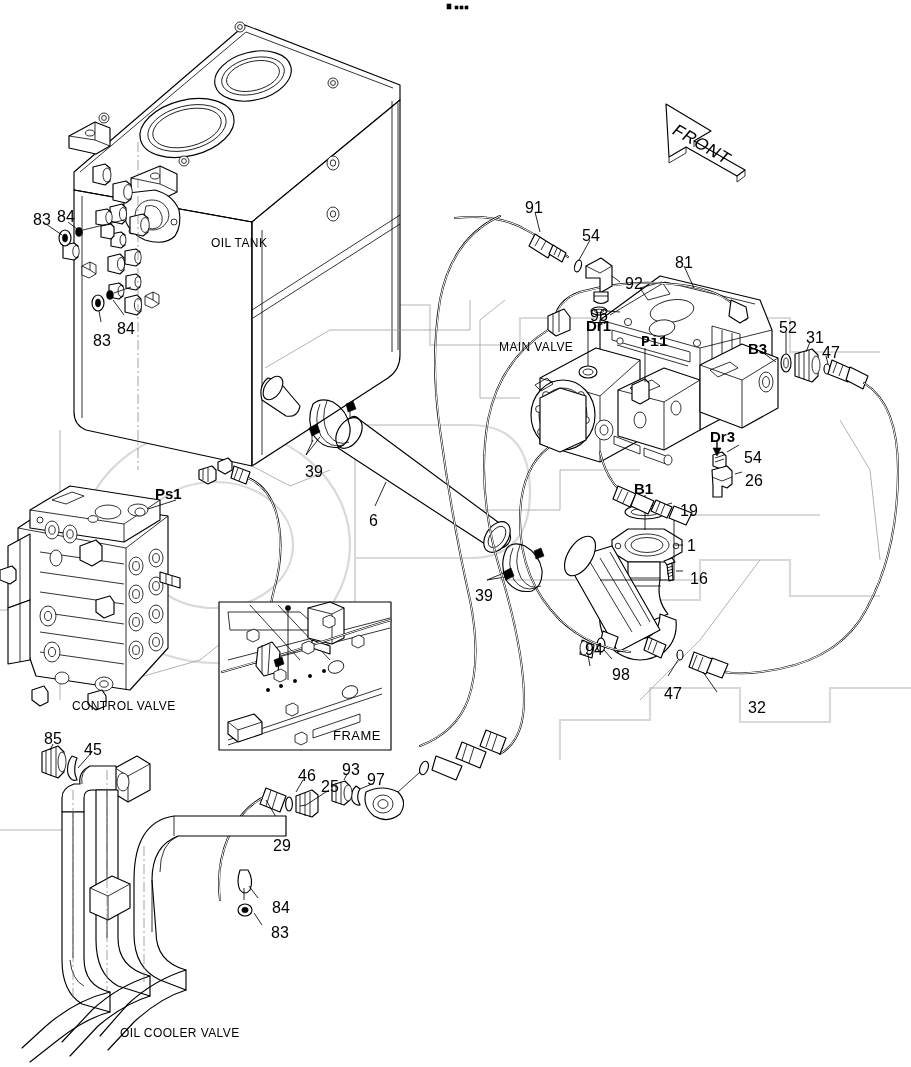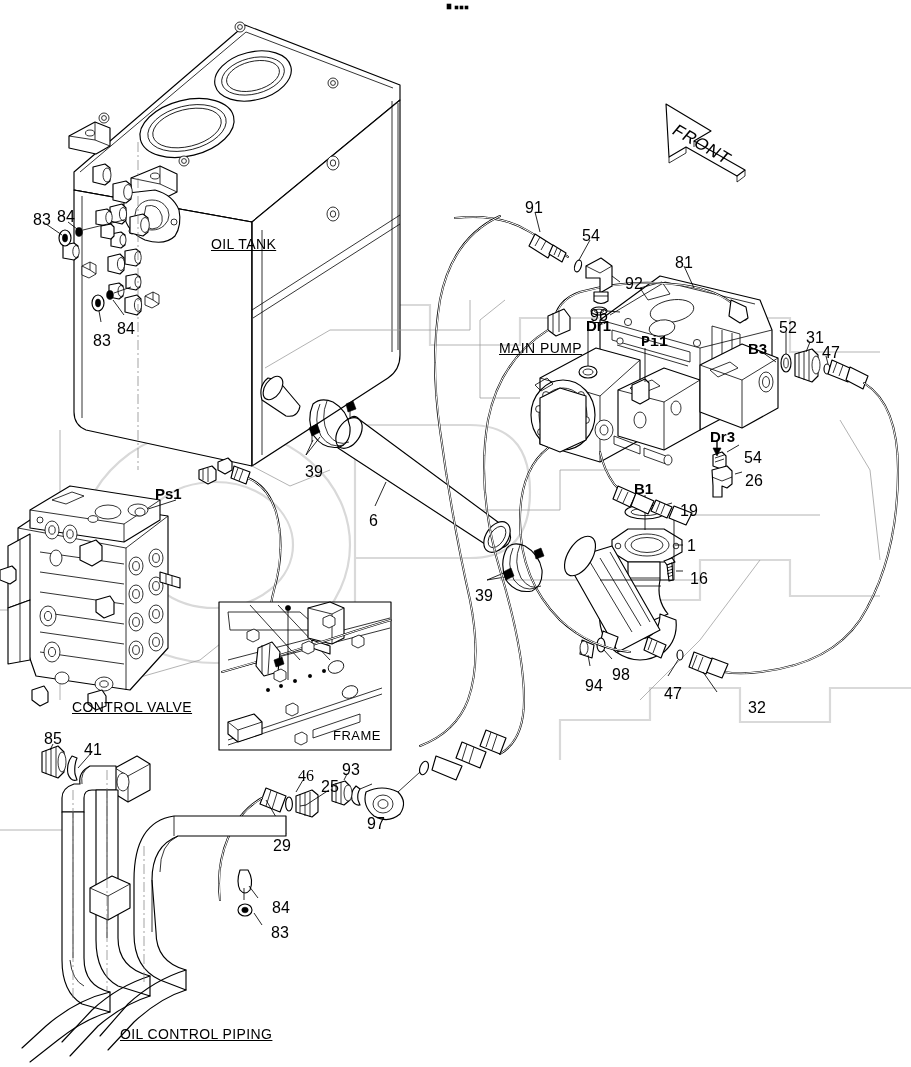--- a/index.html
+++ b/index.html
@@ -9,21 +9,21 @@
     position:relative;width:911px;height:1067px;background:#ffffff;
     overflow:hidden;
   }
   #sheet svg{position:absolute;left:0;top:0;}
   .lbl{
     position:absolute;font-family:"Liberation Sans",sans-serif;
     font-size:15px;color:#000;white-space:nowrap;line-height:1;
   }
   .lbl.num{font-size:16px;}
   .lbl.port{font-weight:bold;font-size:15px;}
-  .lbl.cap{font-size:14px;letter-spacing:.4px;text-decoration:underline;}
+  .lbl.cap{font-size:12px;letter-spacing:.4px;}
   .lbl.frame{font-size:13px;letter-spacing:.5px;}
 </style>
 </head>
 <body>
 
 <div id="sheet">
 
   <svg width="911" height="1067" viewBox="0 0 911 1067">
     <g fill="none" stroke="#d9d9d9" stroke-width="2.2">
 
@@ -693,43 +693,43 @@
       <div class="lbl num" style="left: 806px; top: 330px;">31</div>
       <div class="lbl num" style="left: 822px; top: 345px;">47</div>
       <div class="lbl num" style="left: 744px; top: 450px;">54</div>
       <div class="lbl num" style="left: 745px; top: 473px;">26</div>
       <div class="lbl num" style="left: 680px; top: 503px;">19</div>
       <div class="lbl num" style="left: 687px; top: 538px;">1</div>
       <div class="lbl num" style="left: 690px; top: 571px;">16</div>
       <div class="lbl num" style="left: 305px; top: 464px;">39</div>
       <div class="lbl num" style="left: 369px; top: 513px;">6</div>
       <div class="lbl num" style="left: 475px; top: 588px;">39</div>
-      <div class="lbl num" style="left: 585px; top: 678px;">94</div>
+      <div class="lbl num" style="left: 585px; top: 642px;">94</div>
       <div class="lbl num" style="left: 612px; top: 667px;">98</div>
       <div class="lbl num" style="left: 664px; top: 686px;">47</div>
       <div class="lbl num" style="left: 720px; top: 700px; margin-left: 28px;">32</div>
       <div class="lbl num" style="left: 44px; top: 731px;">85</div>
-      <div class="lbl num" style="left: 84px; top: 742px;">41</div>
-      <div class="lbl num" style="left: 298px; top: 768px; font-family: Liberation Serif, serif;">46</div>
+      <div class="lbl num" style="left: 84px; top: 742px;">45</div>
+      <div class="lbl num" style="left: 298px; top: 768px;">46</div>
       <div class="lbl num" style="left: 321px; top: 779px;">25</div>
       <div class="lbl num" style="left: 342px; top: 762px;">93</div>
-      <div class="lbl num" style="left: 367px; top: 772px; margin-top: 44px;">97</div>
+      <div class="lbl num" style="left: 367px; top: 772px;">97</div>
       <div class="lbl num" style="left: 273px; top: 838px; text-align: right;">29</div>
       <div class="lbl num" style="left: 272px; top: 900px;">84</div>
       <div class="lbl num" style="left: 271px; top: 925px;">83</div>
       <div class="lbl port" style="left: 586px; top: 318px;">Dr1</div>
       <div class="lbl port" style="left: 641px; top: 335px; font-family: Liberation Mono, monospace;">Pi1</div>
       <div class="lbl port" style="left: 748px; top: 341px;">B3</div>
       <div class="lbl port" style="left: 710px; top: 429px;">Dr3</div>
       <div class="lbl port" style="left: 634px; top: 481px;">B1</div>
       <div class="lbl port" style="left: 155px; top: 486px; text-align: right;">Ps1</div>
     </div>
 
   <div class="lbl cap" style="left:211px;top:237px;">OIL TANK</div>
-  <div class="lbl cap" style="left:499px;top:341px;">MAIN PUMP</div>
+  <div class="lbl cap" style="left:499px;top:341px;">MAIN VALVE</div>
   <div class="lbl cap" style="left:72px;top:700px;">CONTROL VALVE</div>
-  <div class="lbl cap" style="left:120px;top:1027px;">OIL CONTROL PIPING</div>
+  <div class="lbl cap" style="left:120px;top:1027px;">OIL COOLER VALVE</div>
   <div class="lbl frame" style="left:333px;top:729px;">FRAME</div>
 
   <div class="lbl" style="left:680px;top:122px;font-size:17px;letter-spacing:1px;
               transform:rotate(30deg) skewX(-10deg);transform-origin:left top;">FRONT</div>
 
 </div>
 
 </body></html>

